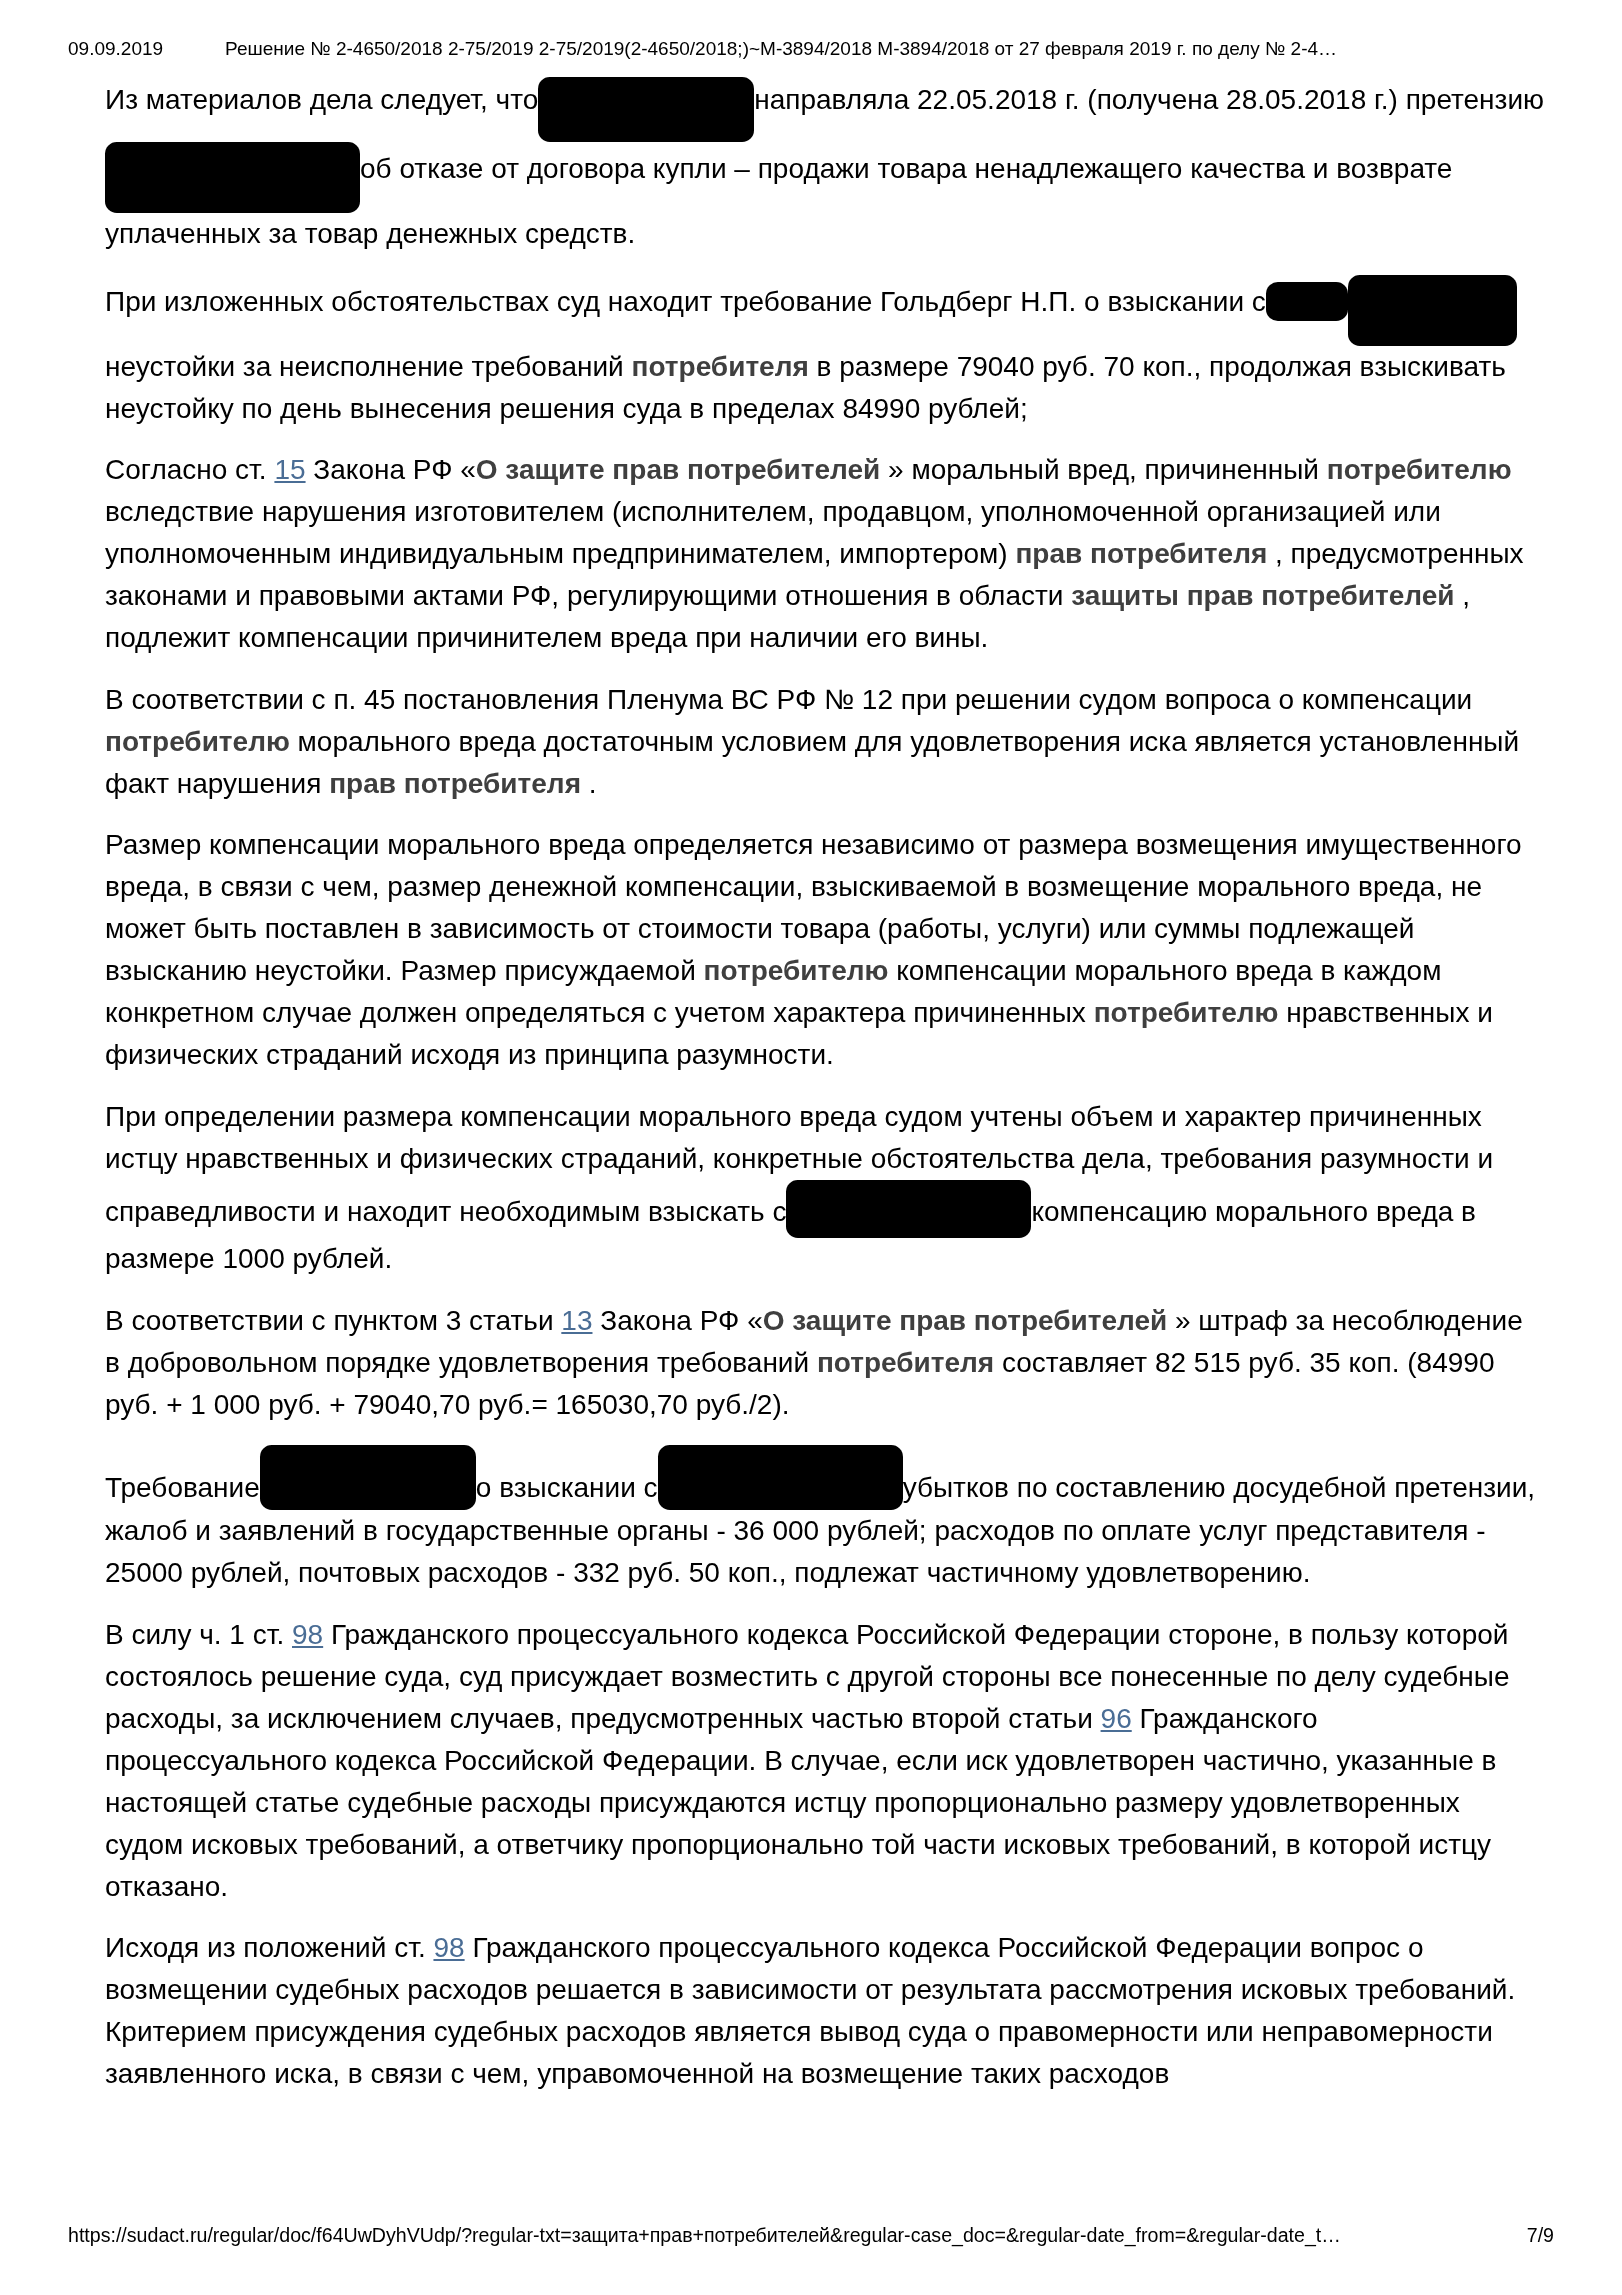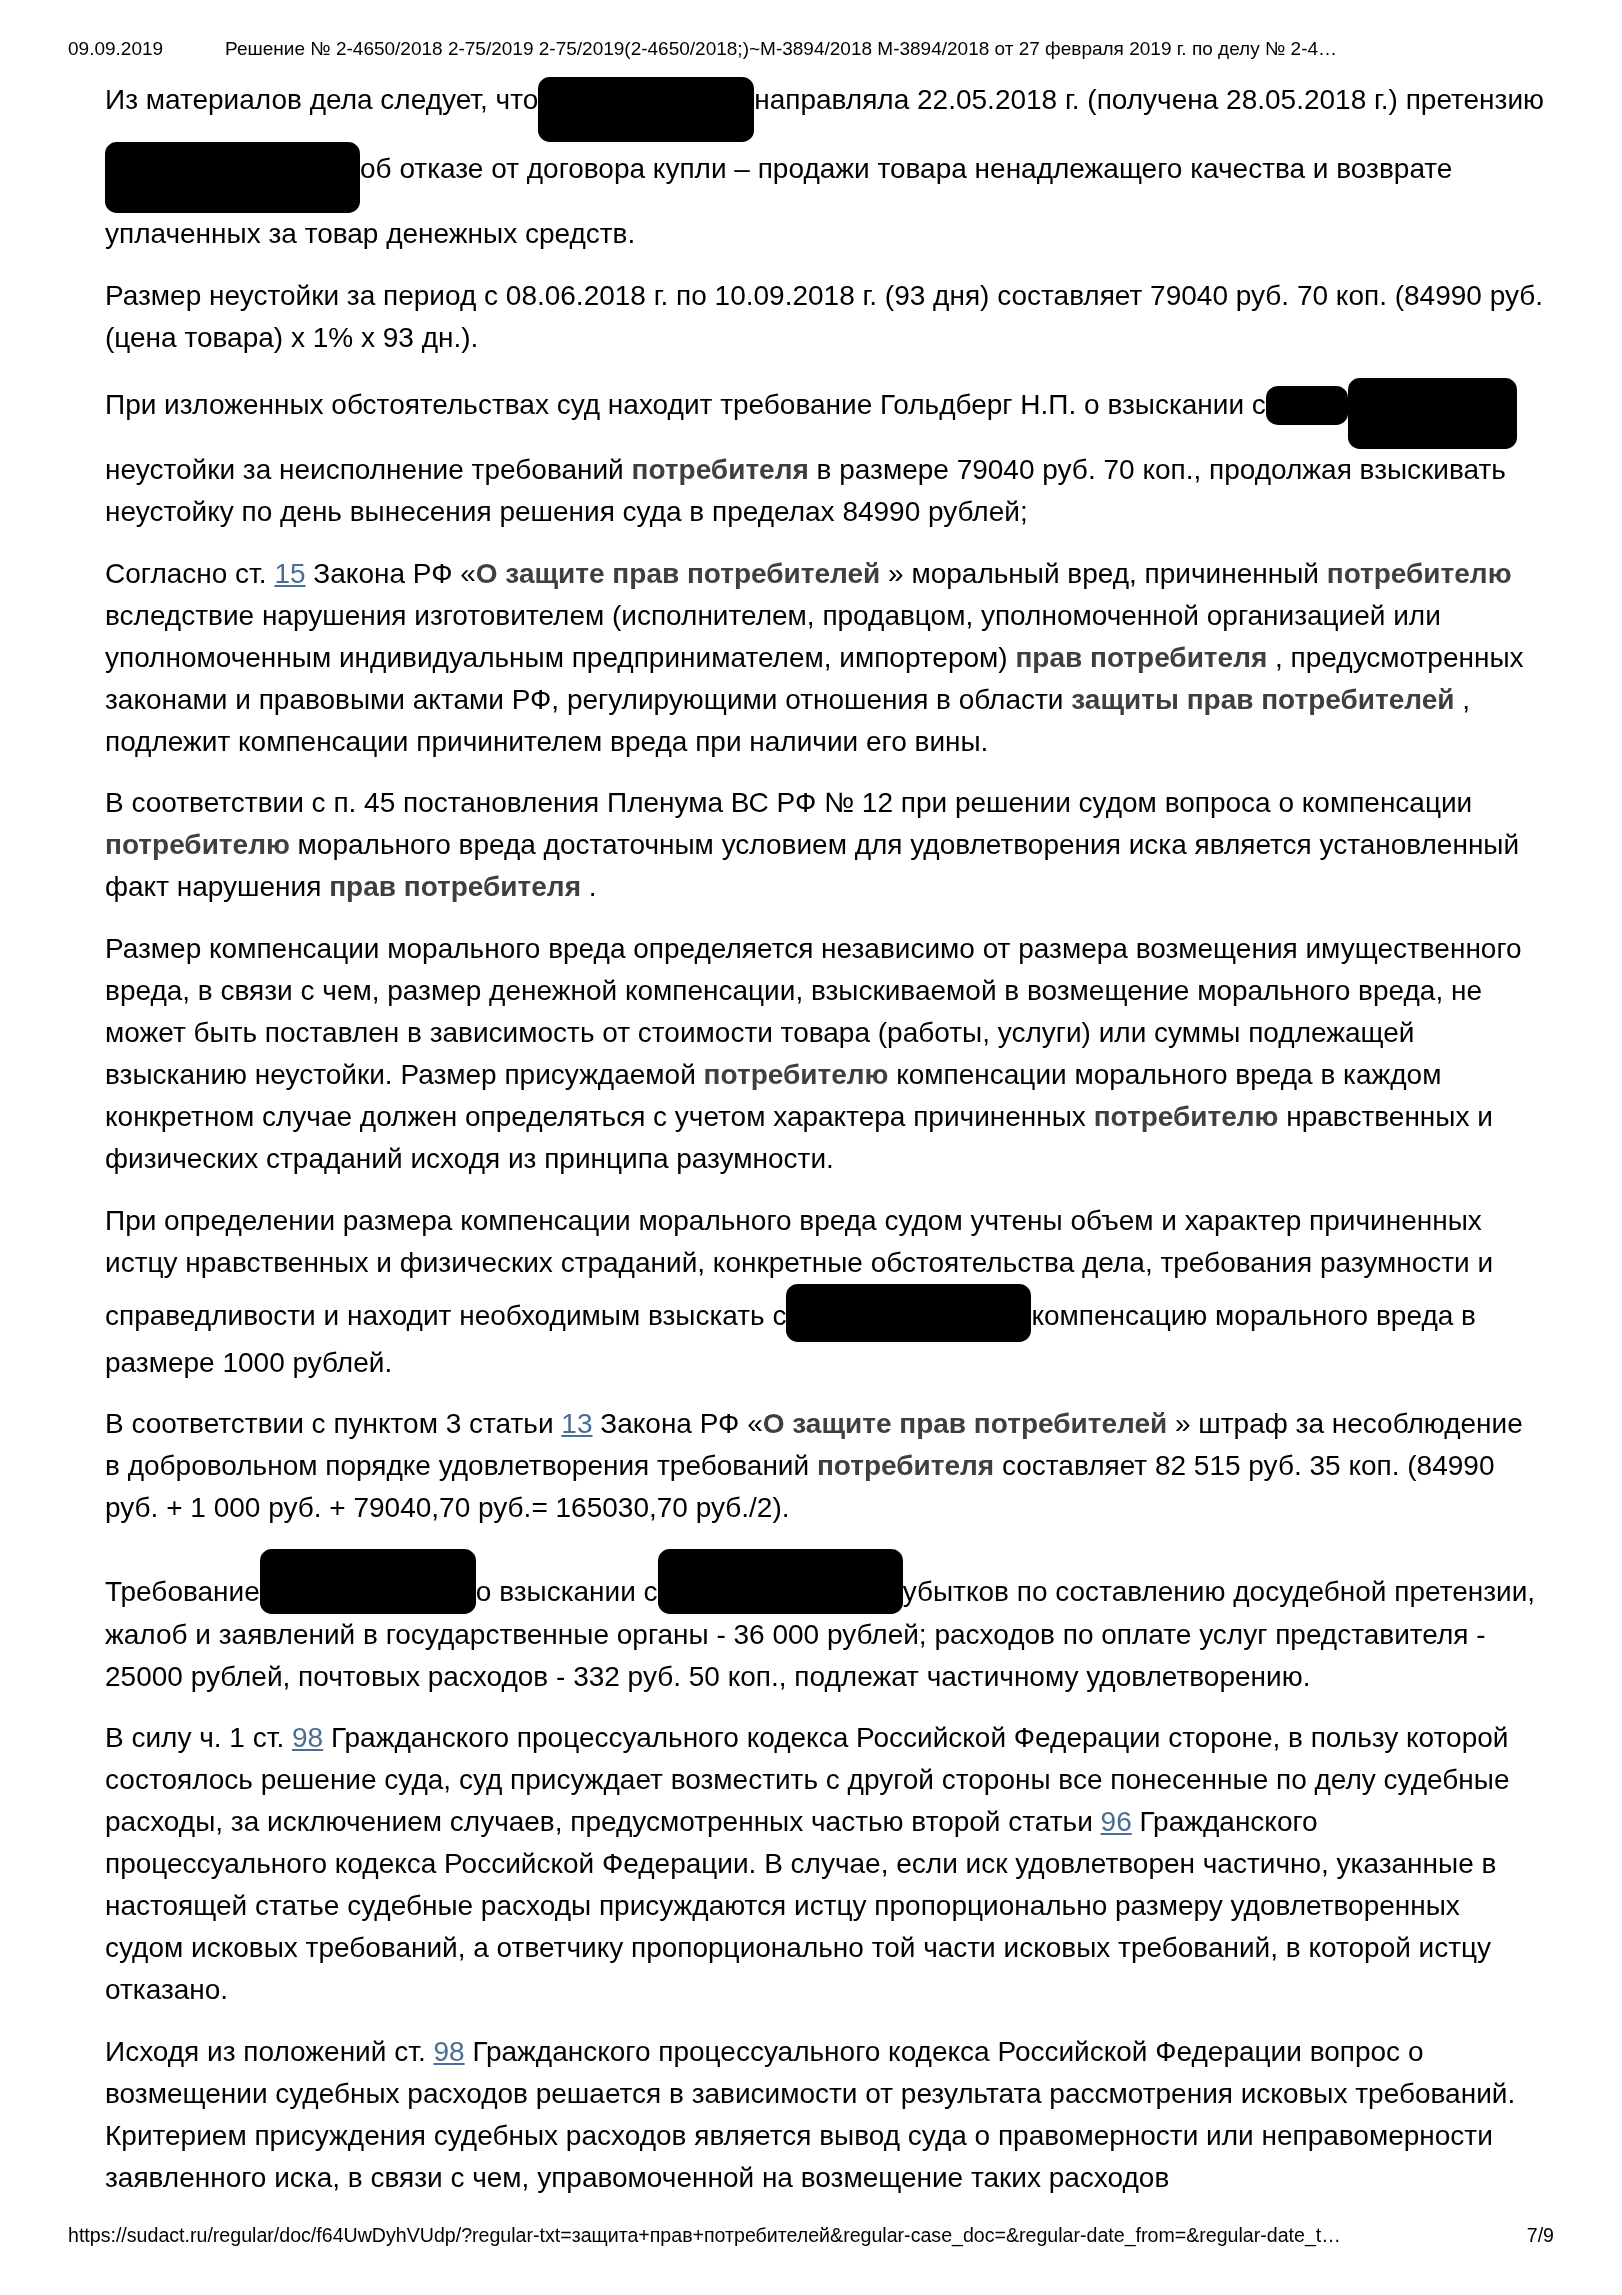--- a/index.html
+++ b/index.html
@@ -71,21 +71,20 @@
 </head>
 <body style="background: rgb(255, 255, 255);">
 
 <header class="print-header">
   <span class="doc-date">09.09.2019</span>
   <span class="doc-title">Решение № 2-4650/2018 2-75/2019 2-75/2019(2-4650/2018;)~М-3894/2018 М-3894/2018 от 27 февраля 2019 г. по делу № 2-4…</span>
 </header>
 
 <main class="content" id="doc-content">
     <p><span>Из материалов дела следует, что</span><span class="redact" style="width: 216px; height: 65px; vertical-align: -33px;"></span><span>направляла 22.05.2018 г. (получена 28.05.2018 г.) претензию</span><span class="redact" style="width: 255px; height: 71px; vertical-align: -35px;"></span><span>об отказе от договора купли – продажи товара ненадлежащего качества и возврате уплаченных за товар денежных средств.</span></p>
-    <p><span>Размер неустойки за период с 08.06.2018 г. по 10.09.2018 г. (93 дня) составляет 79040 руб. 70 коп. (84990 руб. (цена товара) х 1% х 93 дн.).</span></p>
     <p><span>При изложенных обстоятельствах суд находит требование Гольдберг Н.П. о взыскании с</span><span class="redact" style="width: 82px; height: 39px; vertical-align: -10.5px;"></span><span class="redact" style="width: 169px; height: 71px; vertical-align: -35px;"></span><span>неустойки за неисполнение требований </span><span class="kw">потребителя</span><span> в размере 79040 руб. 70 коп., продолжая взыскивать неустойку по день вынесения решения суда в пределах 84990 рублей;</span></p>
     <p><span>Согласно ст. </span><a class="article-link">15</a><span> Закона РФ «</span><span class="kw">О защите прав потребителей</span><span> » моральный вред, причиненный </span><span class="kw">потребителю</span><span> вследствие нарушения изготовителем (исполнителем, продавцом, уполномоченной организацией или уполномоченным индивидуальным предпринимателем, импортером) </span><span class="kw">прав потребителя</span><span> , предусмотренных законами и правовыми актами РФ, регулирующими отношения в области </span><span class="kw">защиты прав потребителей</span><span> , подлежит компенсации причинителем вреда при наличии его вины.</span></p>
     <p><span>В соответствии с п. 45 постановления Пленума ВС РФ № 12 при решении судом вопроса о компенсации </span><span class="kw">потребителю</span><span> морального вреда достаточным условием для удовлетворения иска является установленный факт нарушения </span><span class="kw">прав потребителя</span><span> .</span></p>
     <p><span>Размер компенсации морального вреда определяется независимо от размера возмещения имущественного вреда, в связи с чем, размер денежной компенсации, взыскиваемой в возмещение морального вреда, не может быть поставлен в зависимость от стоимости товара (работы, услуги) или суммы подлежащей взысканию неустойки. Размер присуждаемой </span><span class="kw">потребителю</span><span> компенсации морального вреда в каждом конкретном случае должен определяться с учетом характера причиненных </span><span class="kw">потребителю</span><span> нравственных и физических страданий исходя из принципа разумности.</span></p>
     <p><span>При определении размера компенсации морального вреда судом учтены объем и характер причиненных истцу нравственных и физических страданий, конкретные обстоятельства дела, требования разумности и справедливости и находит необходимым взыскать с</span><span class="redact" style="width: 245px; height: 58px; vertical-align: -17px;"></span><span>компенсацию морального вреда в размере 1000 рублей.</span></p>
     <p><span>В соответствии с пунктом 3 статьи </span><a class="article-link">13</a><span> Закона РФ «</span><span class="kw">О защите прав потребителей</span><span> » штраф за несоблюдение в добровольном порядке удовлетворения требований </span><span class="kw">потребителя</span><span> составляет 82 515 руб. 35 коп. (84990 руб. + 1 000 руб. + 79040,70 руб.= 165030,70 руб./2).</span></p>
     <p><span>Требование</span><span class="redact" style="width: 216px; height: 65px; vertical-align: -13px;"></span><span>о взыскании с</span><span class="redact" style="width: 245px; height: 65px; vertical-align: -13px;"></span><span>убытков по составлению досудебной претензии, жалоб и заявлений в государственные органы - 36 000 рублей; расходов по оплате услуг представителя - 25000 рублей, почтовых расходов - 332 руб. 50 коп., подлежат частичному удовлетворению.</span></p>
     <p><span>В силу ч. 1 ст. </span><a class="article-link">98</a><span> Гражданского процессуального кодекса Российской Федерации стороне, в пользу которой состоялось решение суда, суд присуждает возместить с другой стороны все понесенные по делу судебные расходы, за исключением случаев, предусмотренных частью второй статьи </span><a class="article-link">96</a><span> Гражданского процессуального кодекса Российской Федерации. В случае, если иск удовлетворен частично, указанные в настоящей статье судебные расходы присуждаются истцу пропорционально размеру удовлетворенных судом исковых требований, а ответчику пропорционально той части исковых требований, в которой истцу отказано.</span></p>
     <p><span>Исходя из положений ст. </span><a class="article-link">98</a><span> Гражданского процессуального кодекса Российской Федерации вопрос о возмещении судебных расходов решается в зависимости от результата рассмотрения исковых требований. Критерием присуждения судебных расходов является вывод суда о правомерности или неправомерности заявленного иска, в связи с чем, управомоченной на возмещение таких расходов</span></p>
   </main>

